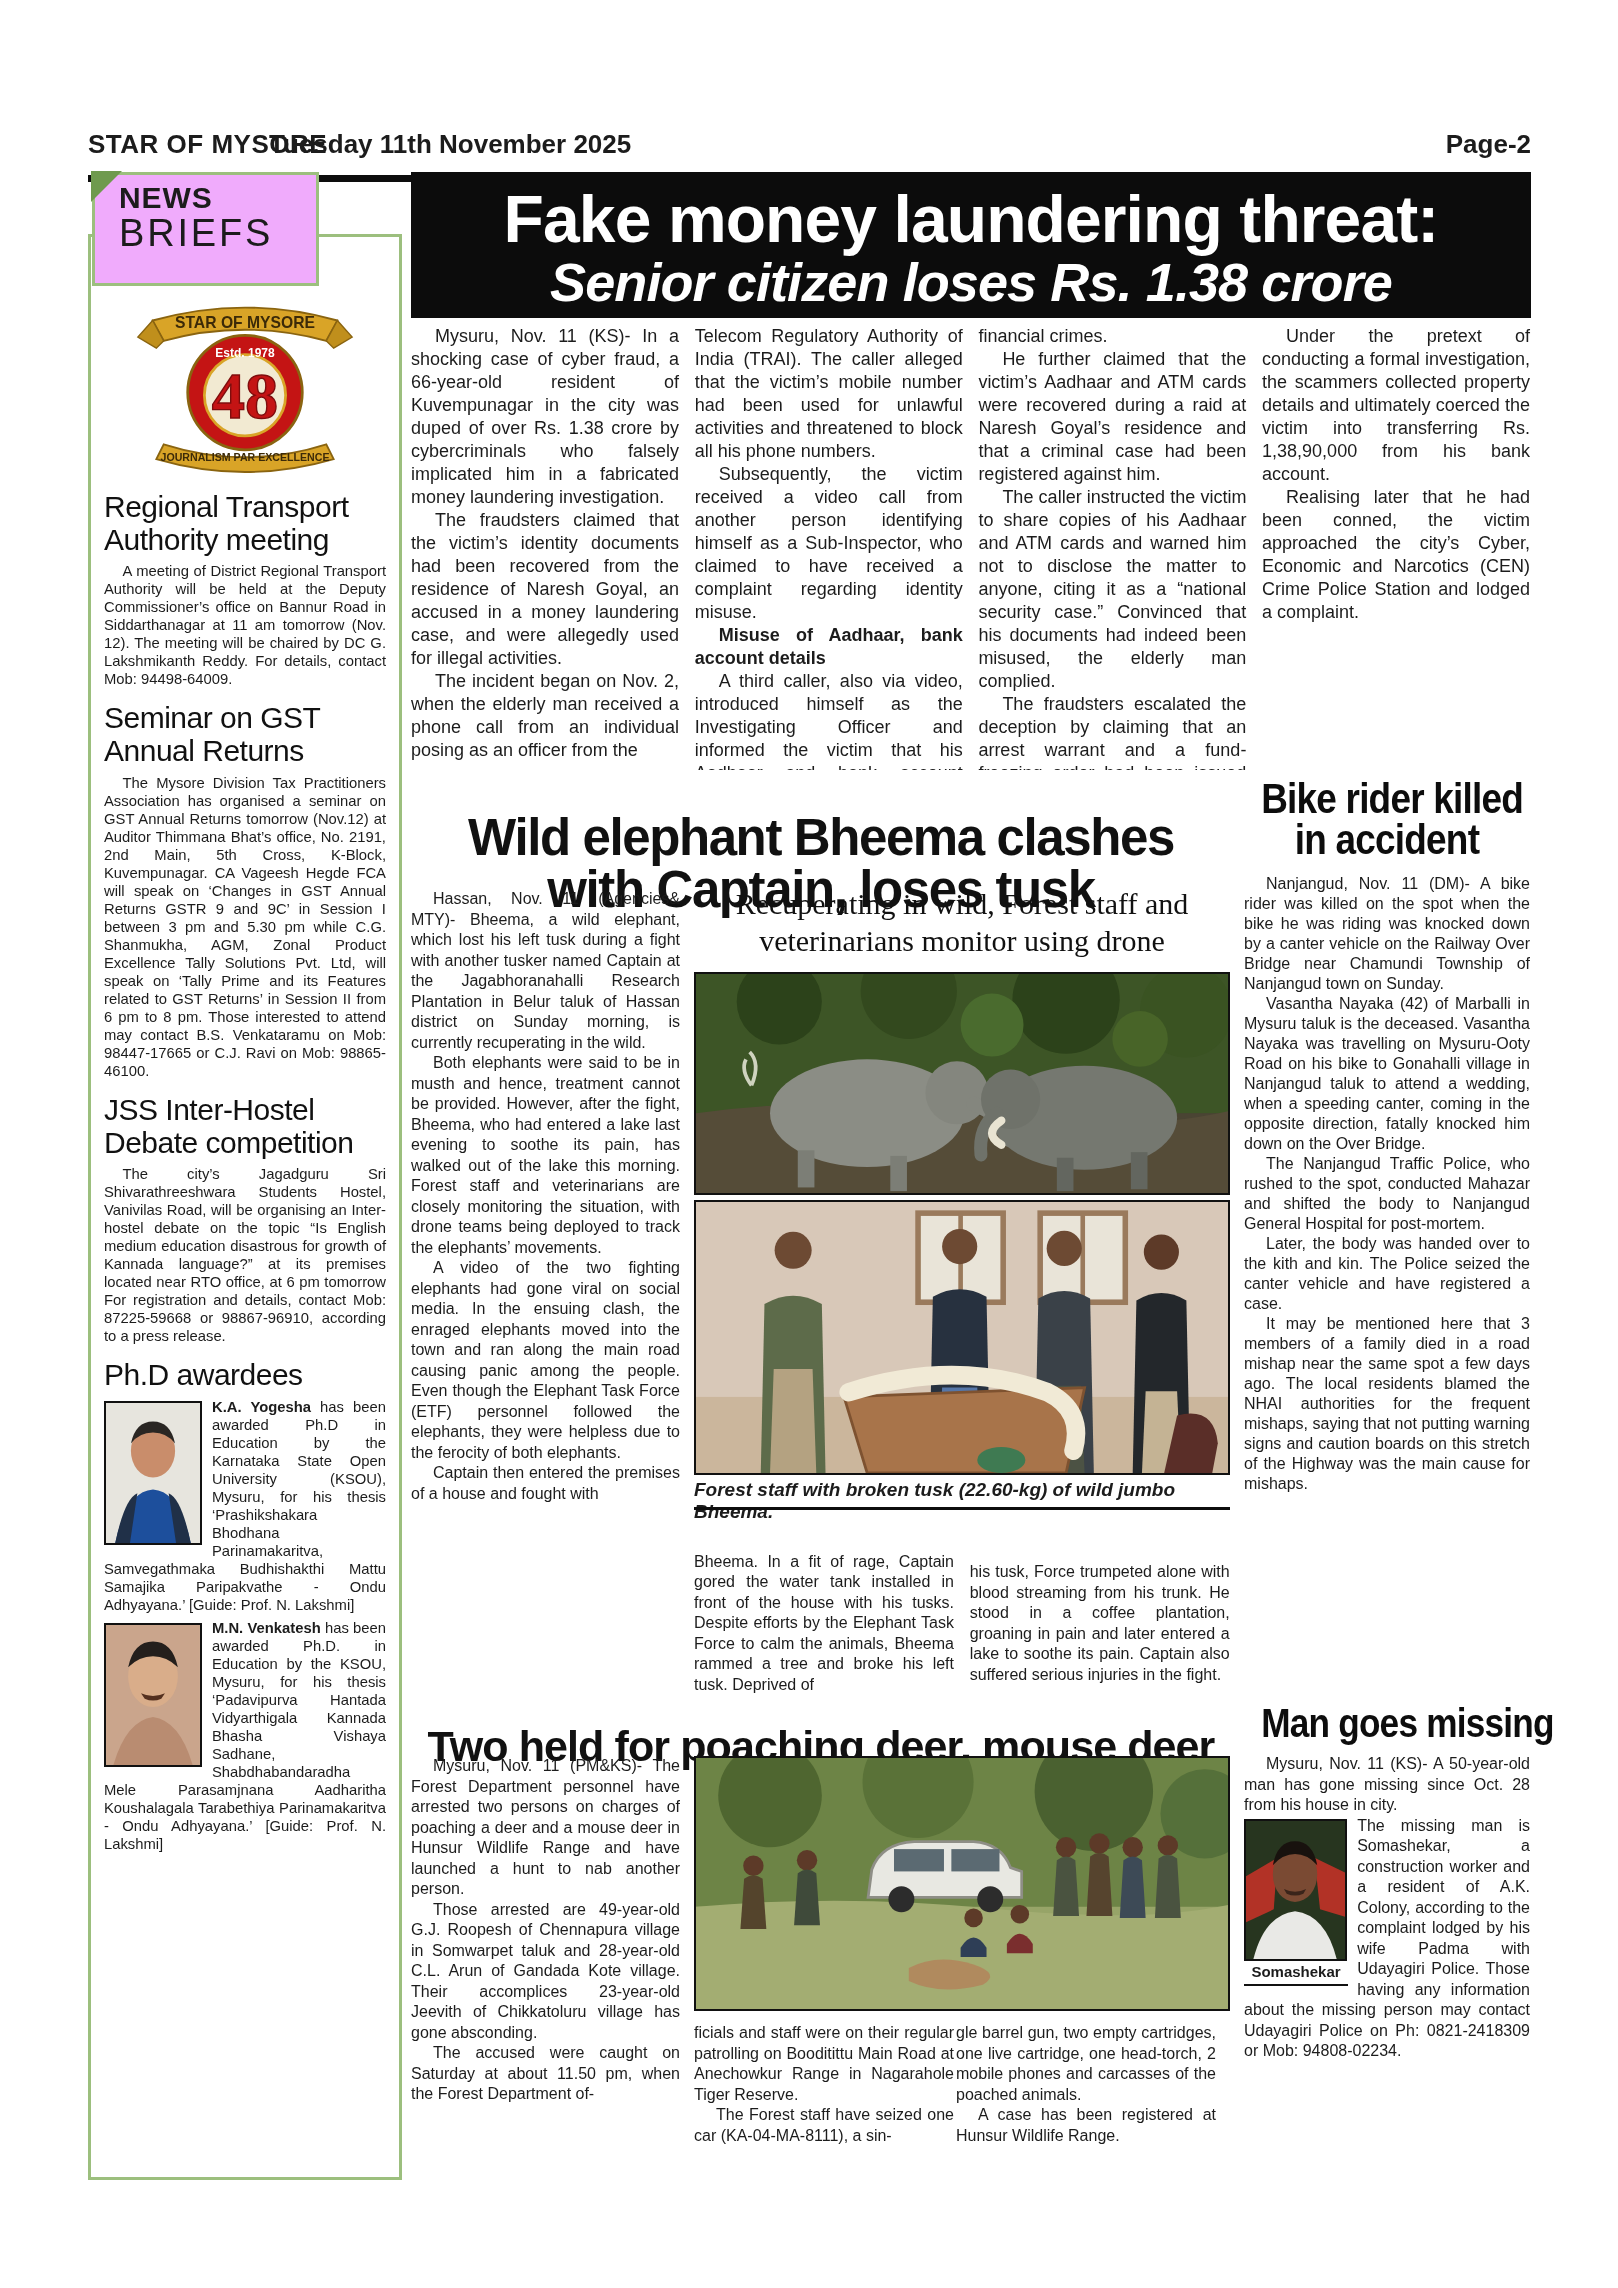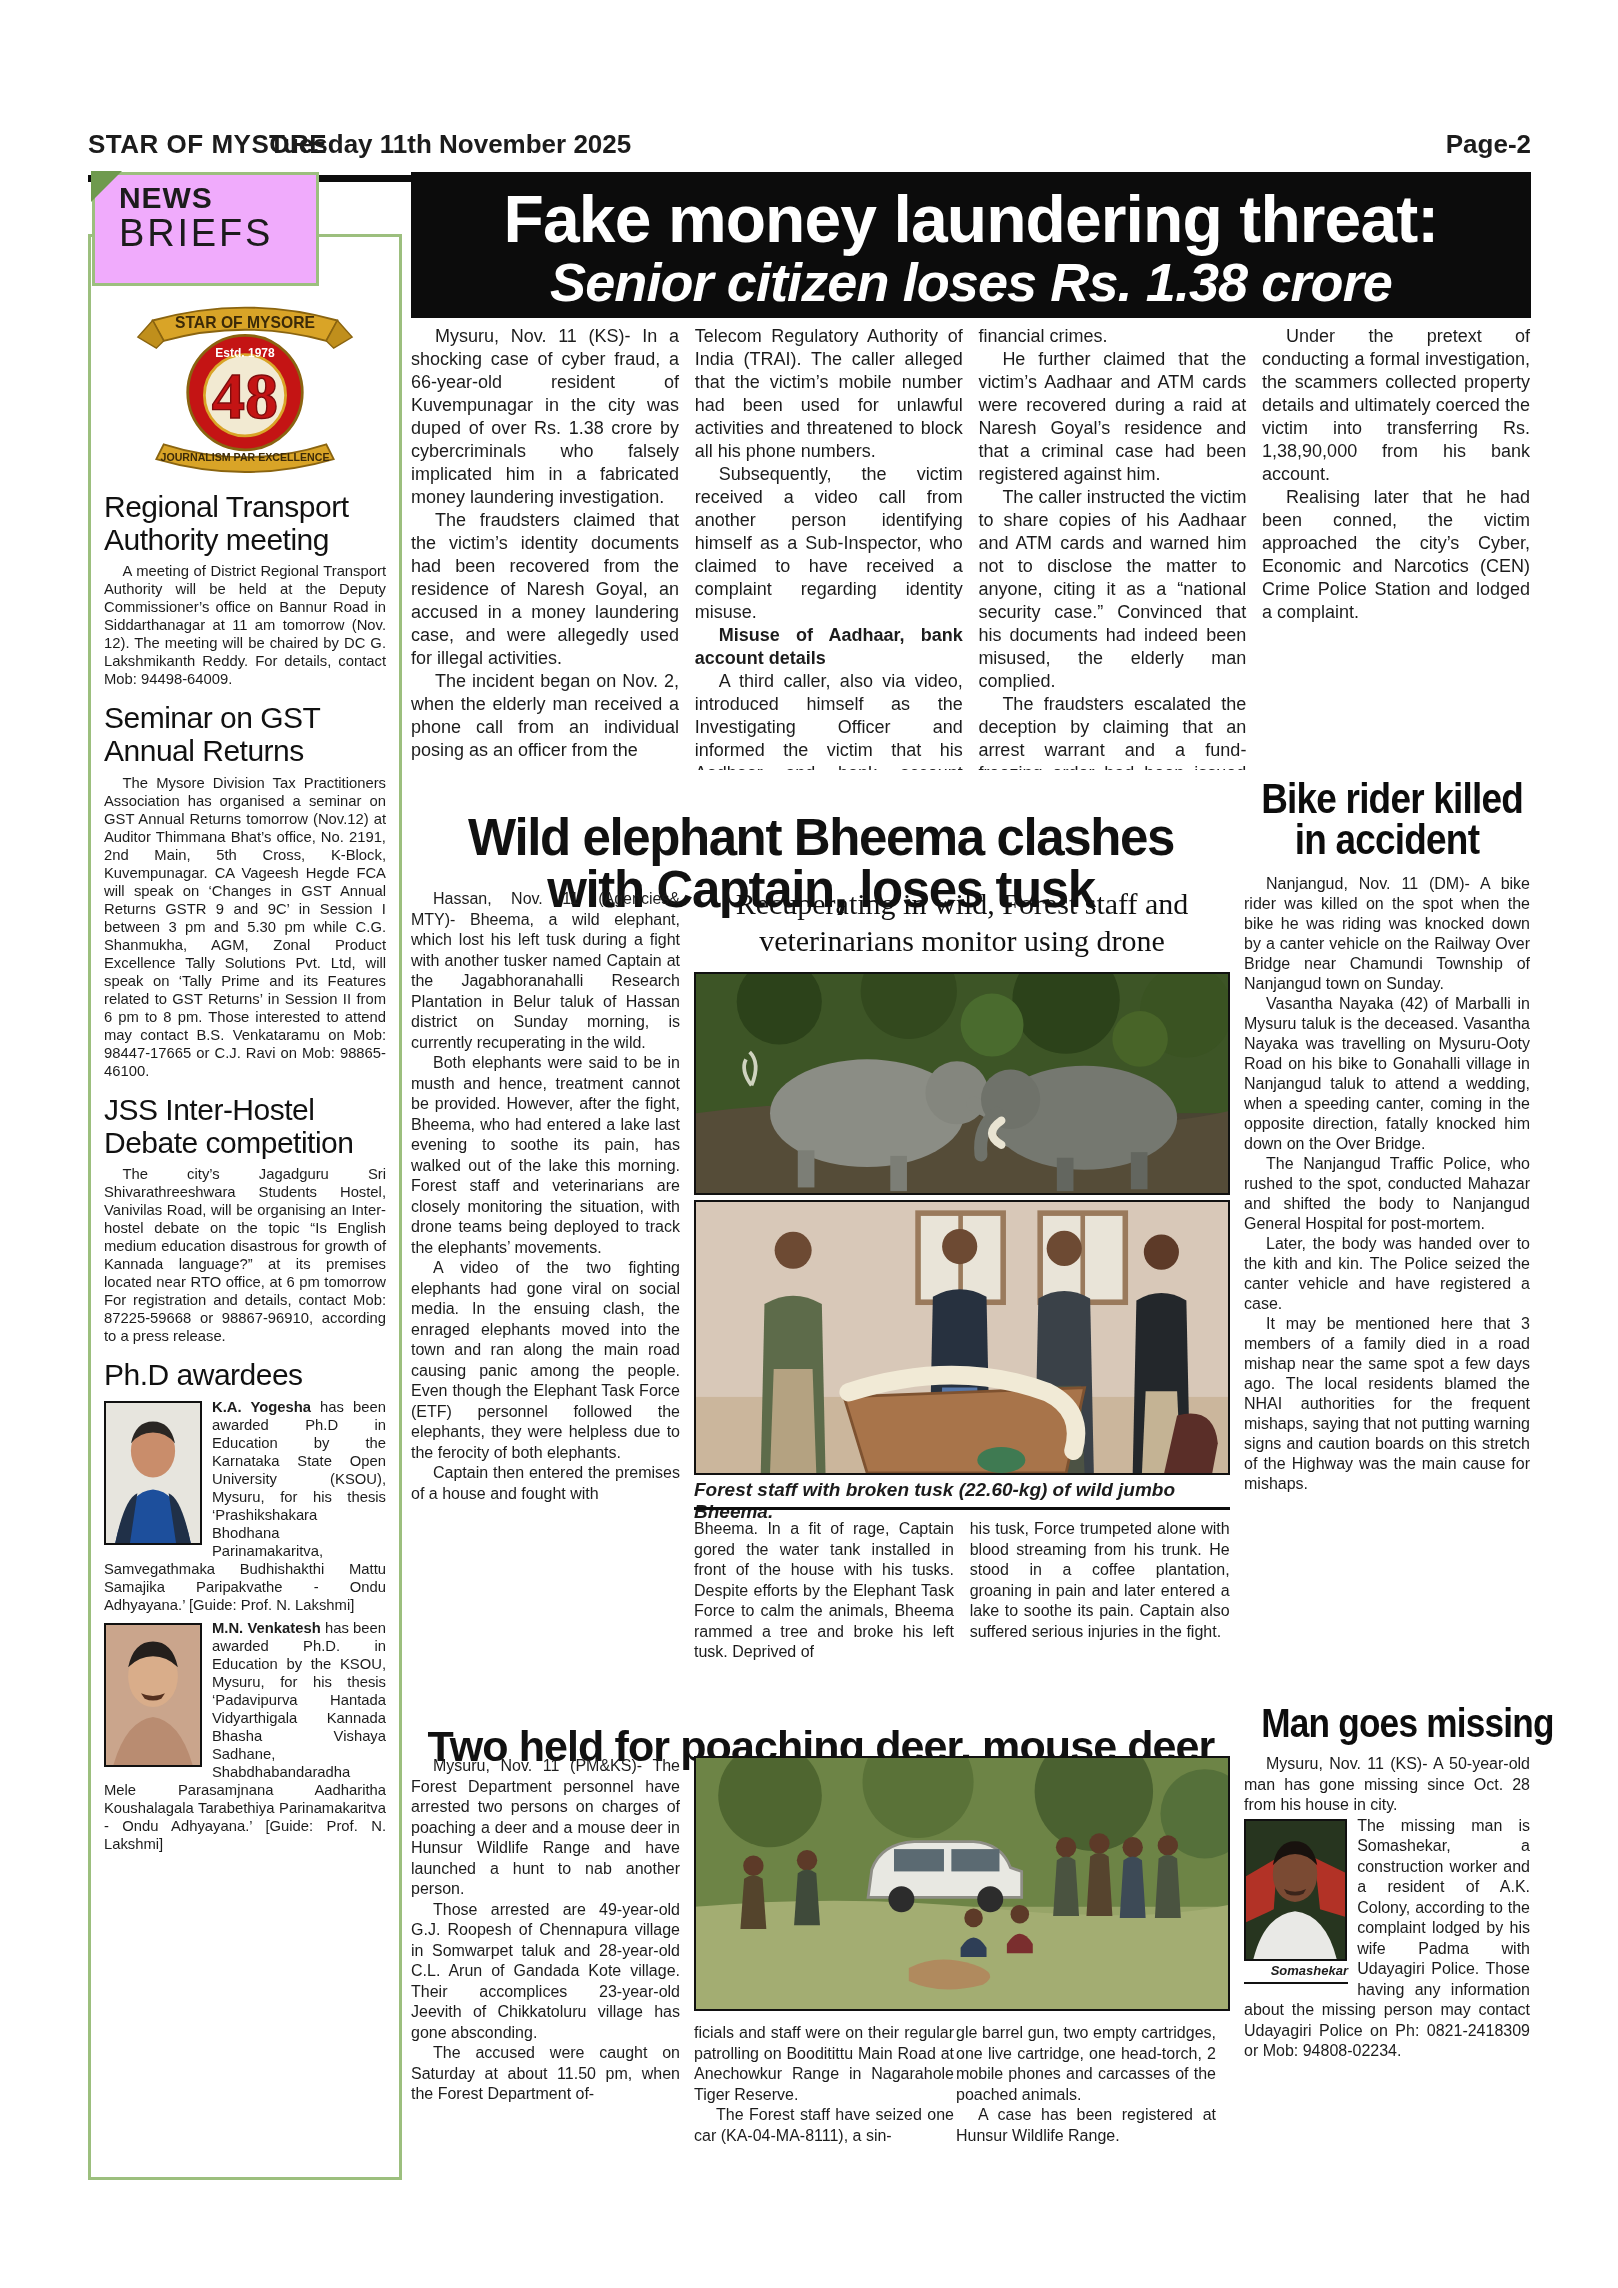--- a/index.html
+++ b/index.html
@@ -45,21 +45,21 @@
   .eleph-c1{position:absolute;left:411px;top:889px;width:269px;height:786px;overflow:hidden;}
   .eleph-sub{position:absolute;left:694px;top:886px;width:536px;text-align:center;
              font-family:"Liberation Serif",serif;font-size:30px;line-height:1.22;color:#111;}
   .photo{border:2.8px solid #111;box-sizing:border-box;position:absolute;overflow:hidden;}
   .photo svg{display:block;width:100%;height:100%;}
   .ph1{left:694px;top:972px;width:536px;height:223px;}
   .ph2{left:694px;top:1200px;width:536px;height:275px;}
   .eleph-cap{position:absolute;left:694px;top:1479px;width:536px;
              font-size:19px;font-weight:bold;font-style:italic;}
   .cap-rule{position:absolute;left:694px;top:1507px;width:536px;height:2.8px;background:#0d0d0d;}
-  .eleph-cols{position:absolute;left:694px;top:1519px;width:536px;height:209px;display:flex;gap:15.7px;overflow:hidden;}
+  .eleph-cols{position:absolute;left:694px;top:1519px;width:536px;height:209px;display:flex;gap:15.7px;overflow:hidden;align-items:center;}
   .eleph-cols .col{width:260px;}
   
   .bike{position:absolute;left:1244px;top:778px;width:286px;}
   .cond-head{text-align:center;font-weight:bold;color:#0d0d0d;}
   .cond-head .ln{display:block;transform:scaleX(.88);transform-origin:50% 50%;white-space:nowrap;
                  font-size:42px;line-height:.98;letter-spacing:-0.9px;}
   .bike .bodytxt{margin-top:14px;}
   .bike .bodytxt p{line-height:20px;}
   
   .poach-head{position:absolute;left:411px;top:1696px;width:820px;text-align:center;
@@ -68,21 +68,21 @@
   .ph3{left:694px;top:1756px;width:536px;height:255px;}
   .poach-cols{position:absolute;left:694px;top:2023px;width:536px;height:217px;display:flex;gap:2px;overflow:hidden;}
   .poach-cols .col{width:260px;}
   
   .missing{position:absolute;left:1244px;top:1704px;width:286px;}
   .missing .cond-head .ln{font-size:40px;}
   .missing .bodytxt{margin-top:11px;}
   .miss-float{float:left;width:104px;margin:3.7px 9.2px 1.8px 0;}
   .miss-photo{width:99px;height:138px;border:2.8px solid #111;box-sizing:content-box;}
   .miss-photo svg{display:block;width:100%;height:100%;}
-  .miss-cap{font-size:13px;font-weight:bold;font-style:italic;text-align:right;
+  .miss-cap{font-size:15px;font-weight:bold;text-align:center;
             border-bottom:2.8px solid #111;padding:1.8px 0 3.7px 0;}
   .clear{clear:both;}
 </style>
 </head>
 <body>
 
 <div class="page">
 
   <div class="hdr">
     <span class="mast">STAR OF MYSORE</span>

